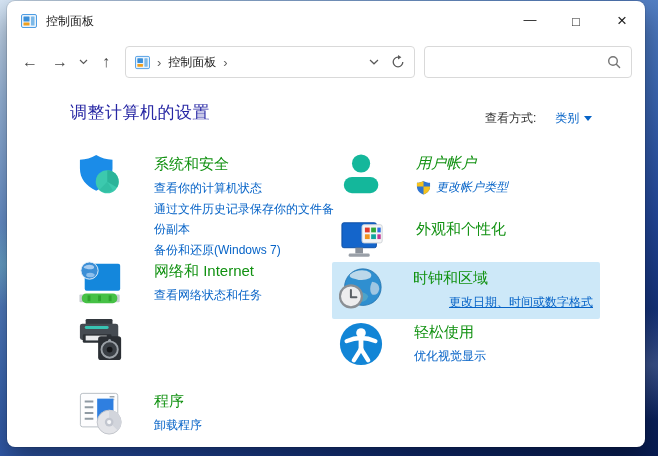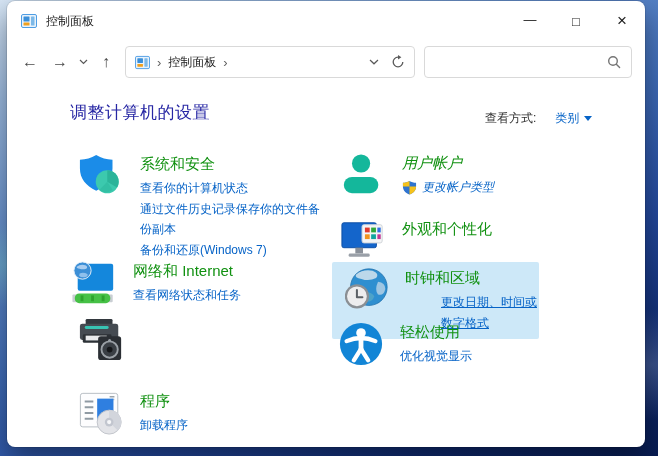--- a/index.html
+++ b/index.html
@@ -43,35 +43,35 @@
     font-family:"Liberation Sans","DejaVu Sans",sans-serif; }
 
   
   .page-heading { position:absolute; left:63px; top:100px; font-size:17px; font-weight:400;
     color:var(--heading,#2727a4); letter-spacing:.5px; }
   .viewby { position:absolute; left:478px; top:109px; display:flex; align-items:center; gap:19px;
     font-size:12px; color:#2f2f2f; }
   .viewby-link { color:var(--link,#0663c7); text-decoration:none; display:flex; align-items:center; gap:5px;justify-content:flex-end; }
 
   
-  .cat { position:absolute; display:flex; gap:16px; }
+  .cat { position:absolute; display:flex; gap:30px; }
   .cat-icon { width:46px; height:46px; flex:none; cursor:pointer; }
   .cat-title { display:block; font-size:15px; line-height:19px; margin:1px 0 5px;
     color:var(--category_title,#119111); text-decoration:none; cursor:pointer; }
   .cat-link { display:block; font-size:12px; line-height:20.5px; color:var(--link,#0663c7);
     text-decoration:none; cursor:pointer; }
   .wrap-narrow { max-width:188px; }
   .cat-system { left:71px; top:152px; }
-  .cat-network { left:64px; top:259px; }
+  .cat-network { left:71px; top:259px; }
   .cat-hardware { left:71px; top:315px; }
   .cat-programs { left:71px; top:389px; }
   .cat-user { left:333px; top:151px;font-style:italic; }
   .cat-appearance { left:333px; top:217px; }
-  .cat-clock { left:325px; top:261px; width:207px; min-height:54px;
-    background:var(--highlight,#cde8f8); padding:5px 0 6px 13px; border-radius:2px; }
+  .cat-clock { left:325px; top:261px; width:268px; min-height:54px;
+    background:var(--highlight,#cde8f8); padding:5px 0 6px 7px; border-radius:2px; }
   .cat-clock .cat-icon { width:44px; height:44px; }
   .cat-clock .cat-link { text-decoration:underline;margin-left:36px; }
   .cat-ease { left:331px; top:320px; }
   .uac-row { display:flex; align-items:center; gap:5px; }
 </style>
 </head>
 <body>
 
 <div class="desktop">
   <div class="window">

